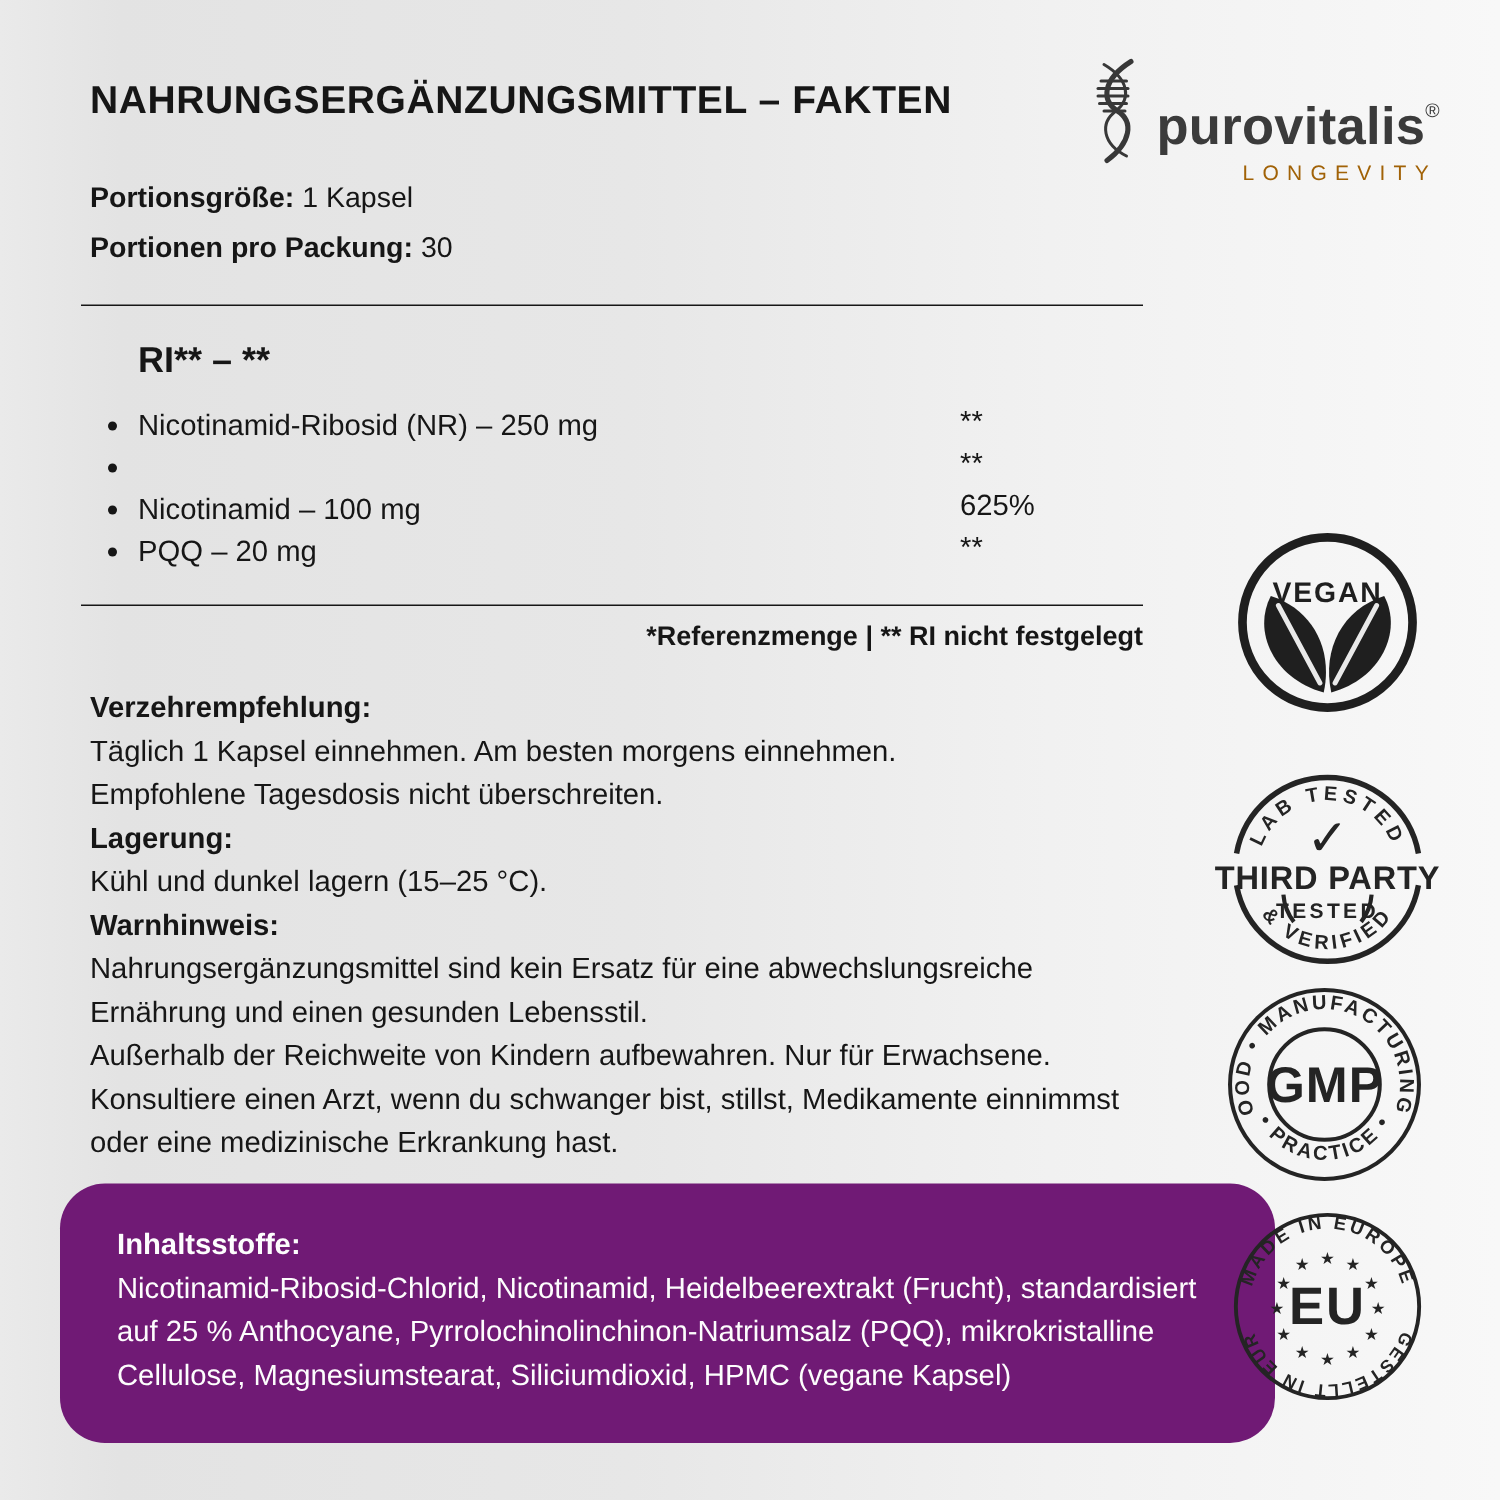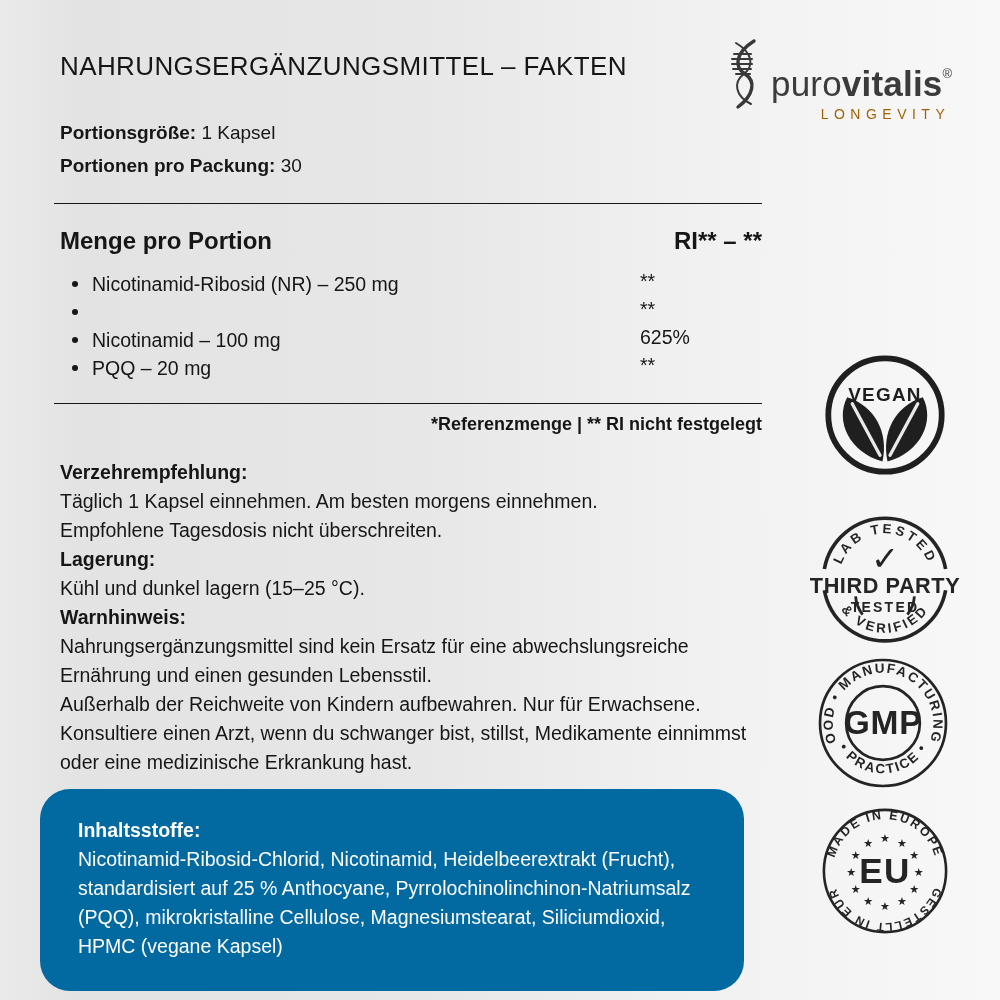--- a/index.html
+++ b/index.html
@@ -3,47 +3,47 @@
 <meta charset="utf-8">
 <style>
   html,body{margin:0;padding:0;}
   body{
     width:1000px;height:1000px;position:relative;overflow:hidden;
     font-family:"Liberation Sans","DejaVu Sans",sans-serif;
     color:#161616;
     background:linear-gradient(90deg,#eaeaea 0%,#e3e3e3 8%,#e7e7e7 42%,#f1f1f1 70%,#f8f8f8 100%);
   }
   .content{position:absolute;left:60px;top:0;width:702px;}
-  .title{margin:52px 0 0 0;font-size:26px;font-weight:400;letter-spacing:.4px;line-height:28px;}
+  .title{margin:52px 0 0 0;font-size:26px;font-weight:700;letter-spacing:.4px;line-height:28px;}
   .serving{margin-top:36px;font-size:19px;line-height:33px;}
   .serving .lbl{font-weight:800;}
   hr.rule{border:none;border-top:1.6px solid #161616;margin:21px 0 0 -6px;width:708px;}
   .thead{display:flex;justify-content:space-between;align-items:baseline;margin-top:23px;font-size:24px;font-weight:800;}
   .thead .right{width:120px;text-align:right;}
   .rows{margin-top:15px;}
   .row{display:flex;height:28px;font-size:19.5px;}
   .row .left{flex:1;display:flex;align-items:center;}
   .bullet{width:6px;height:6px;border-radius:50%;background:#161616;margin:0 14px 0 12px;flex:none;}
   .row .val{width:122px;text-align:left;font-size:19.5px;}
   .footnote{margin-top:7px;text-align:right;font-weight:800;font-size:18px;line-height:26px;}
   .info{margin-top:21px;font-size:19.5px;line-height:29px;}
   .info p{margin:0;}
   .info .h{font-weight:800;}
   .ingredients{
-    box-sizing:border-box;margin:12px 0 0 -20px;width:704px;
-    background:#0369a1;color:#fdfdfd;border-radius:30px;
+    box-sizing:border-box;margin:12px 0 0 -20px;width:810px;
+    background:#701a75;color:#fdfdfd;border-radius:30px;
     padding:27px 38px 30px 38px;font-size:19.5px;line-height:29px;
   }
   .ingredients .h{font-weight:800;display:block;}
   
   .logo{position:absolute;left:723px;top:36px;width:232px;display:flex;align-items:flex-start;}
   .logo .dna{flex:none;margin-top:2px;}
   .logo .words{margin-left:6px;display:flex;flex-direction:column;align-items:flex-end;}
   .brandline{font-size:35px;line-height:40px;color:#3b3b3b;letter-spacing:.2px;margin-top:18px;}
-  .brandline .light{font-weight:400;}
+  .brandline .light{font-weight:700;}
   .brandline .bold{font-weight:800;}
   .brandline sup{font-size:13px;vertical-align:18px;font-weight:400;}
   .longevity{font-size:14px;letter-spacing:5.5px;color:#a16207;margin-top:2px;margin-right:2px;}
   
   .badge{position:absolute;}
   svg{overflow:visible;display:block;}
   svg text{font-family:"Liberation Sans","DejaVu Sans",sans-serif;}
 </style>
 </head>
 <body>
@@ -59,21 +59,20 @@
     </div>
     <div>
       <span class="lbl">Portionen pro Packung:</span>
       <span>30</span>
     </div>
   </div>
 
   <hr class="rule">
 
   <div class="thead">
-    <span>Menge pro Portion</span>
     <span class="right">RI** – **</span>
   </div>
 
   <div class="rows">
     <div class="row">
       <span class="left">
           <span class="bullet"></span>
         <span>Nicotinamid-Ribosid (NR) – 250 mg</span>
         </span>
       <span class="val">**</span>

